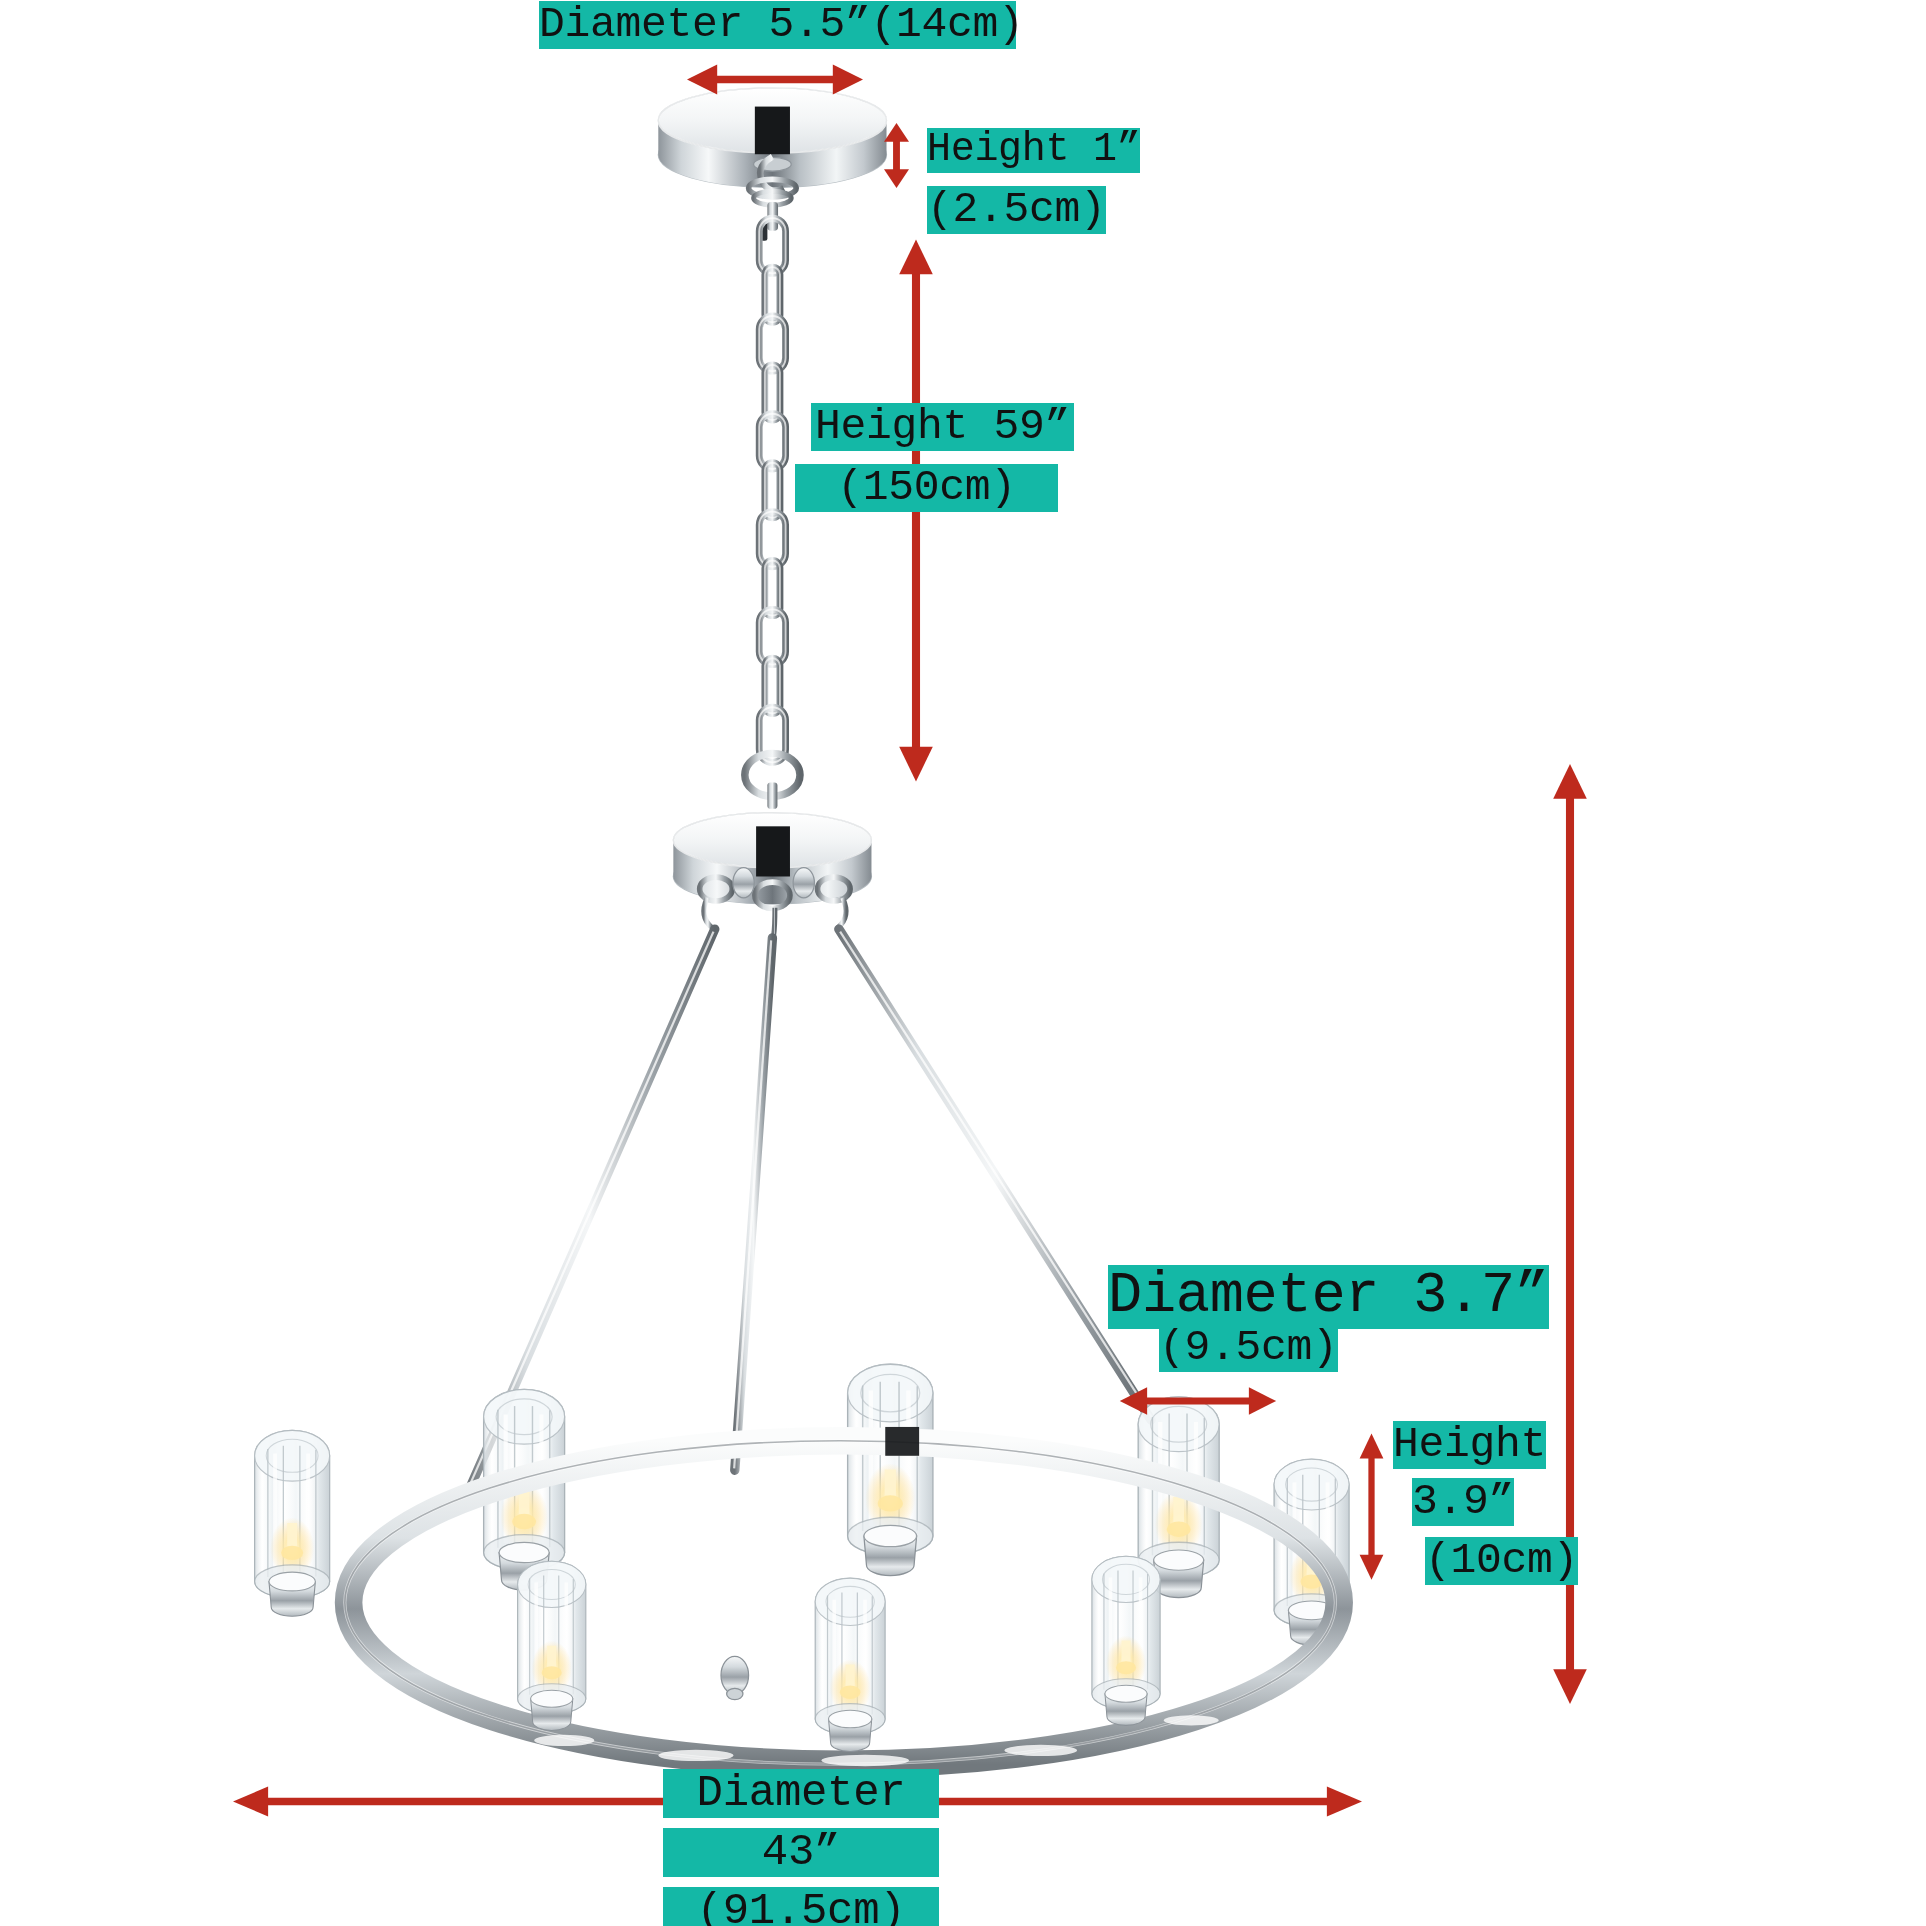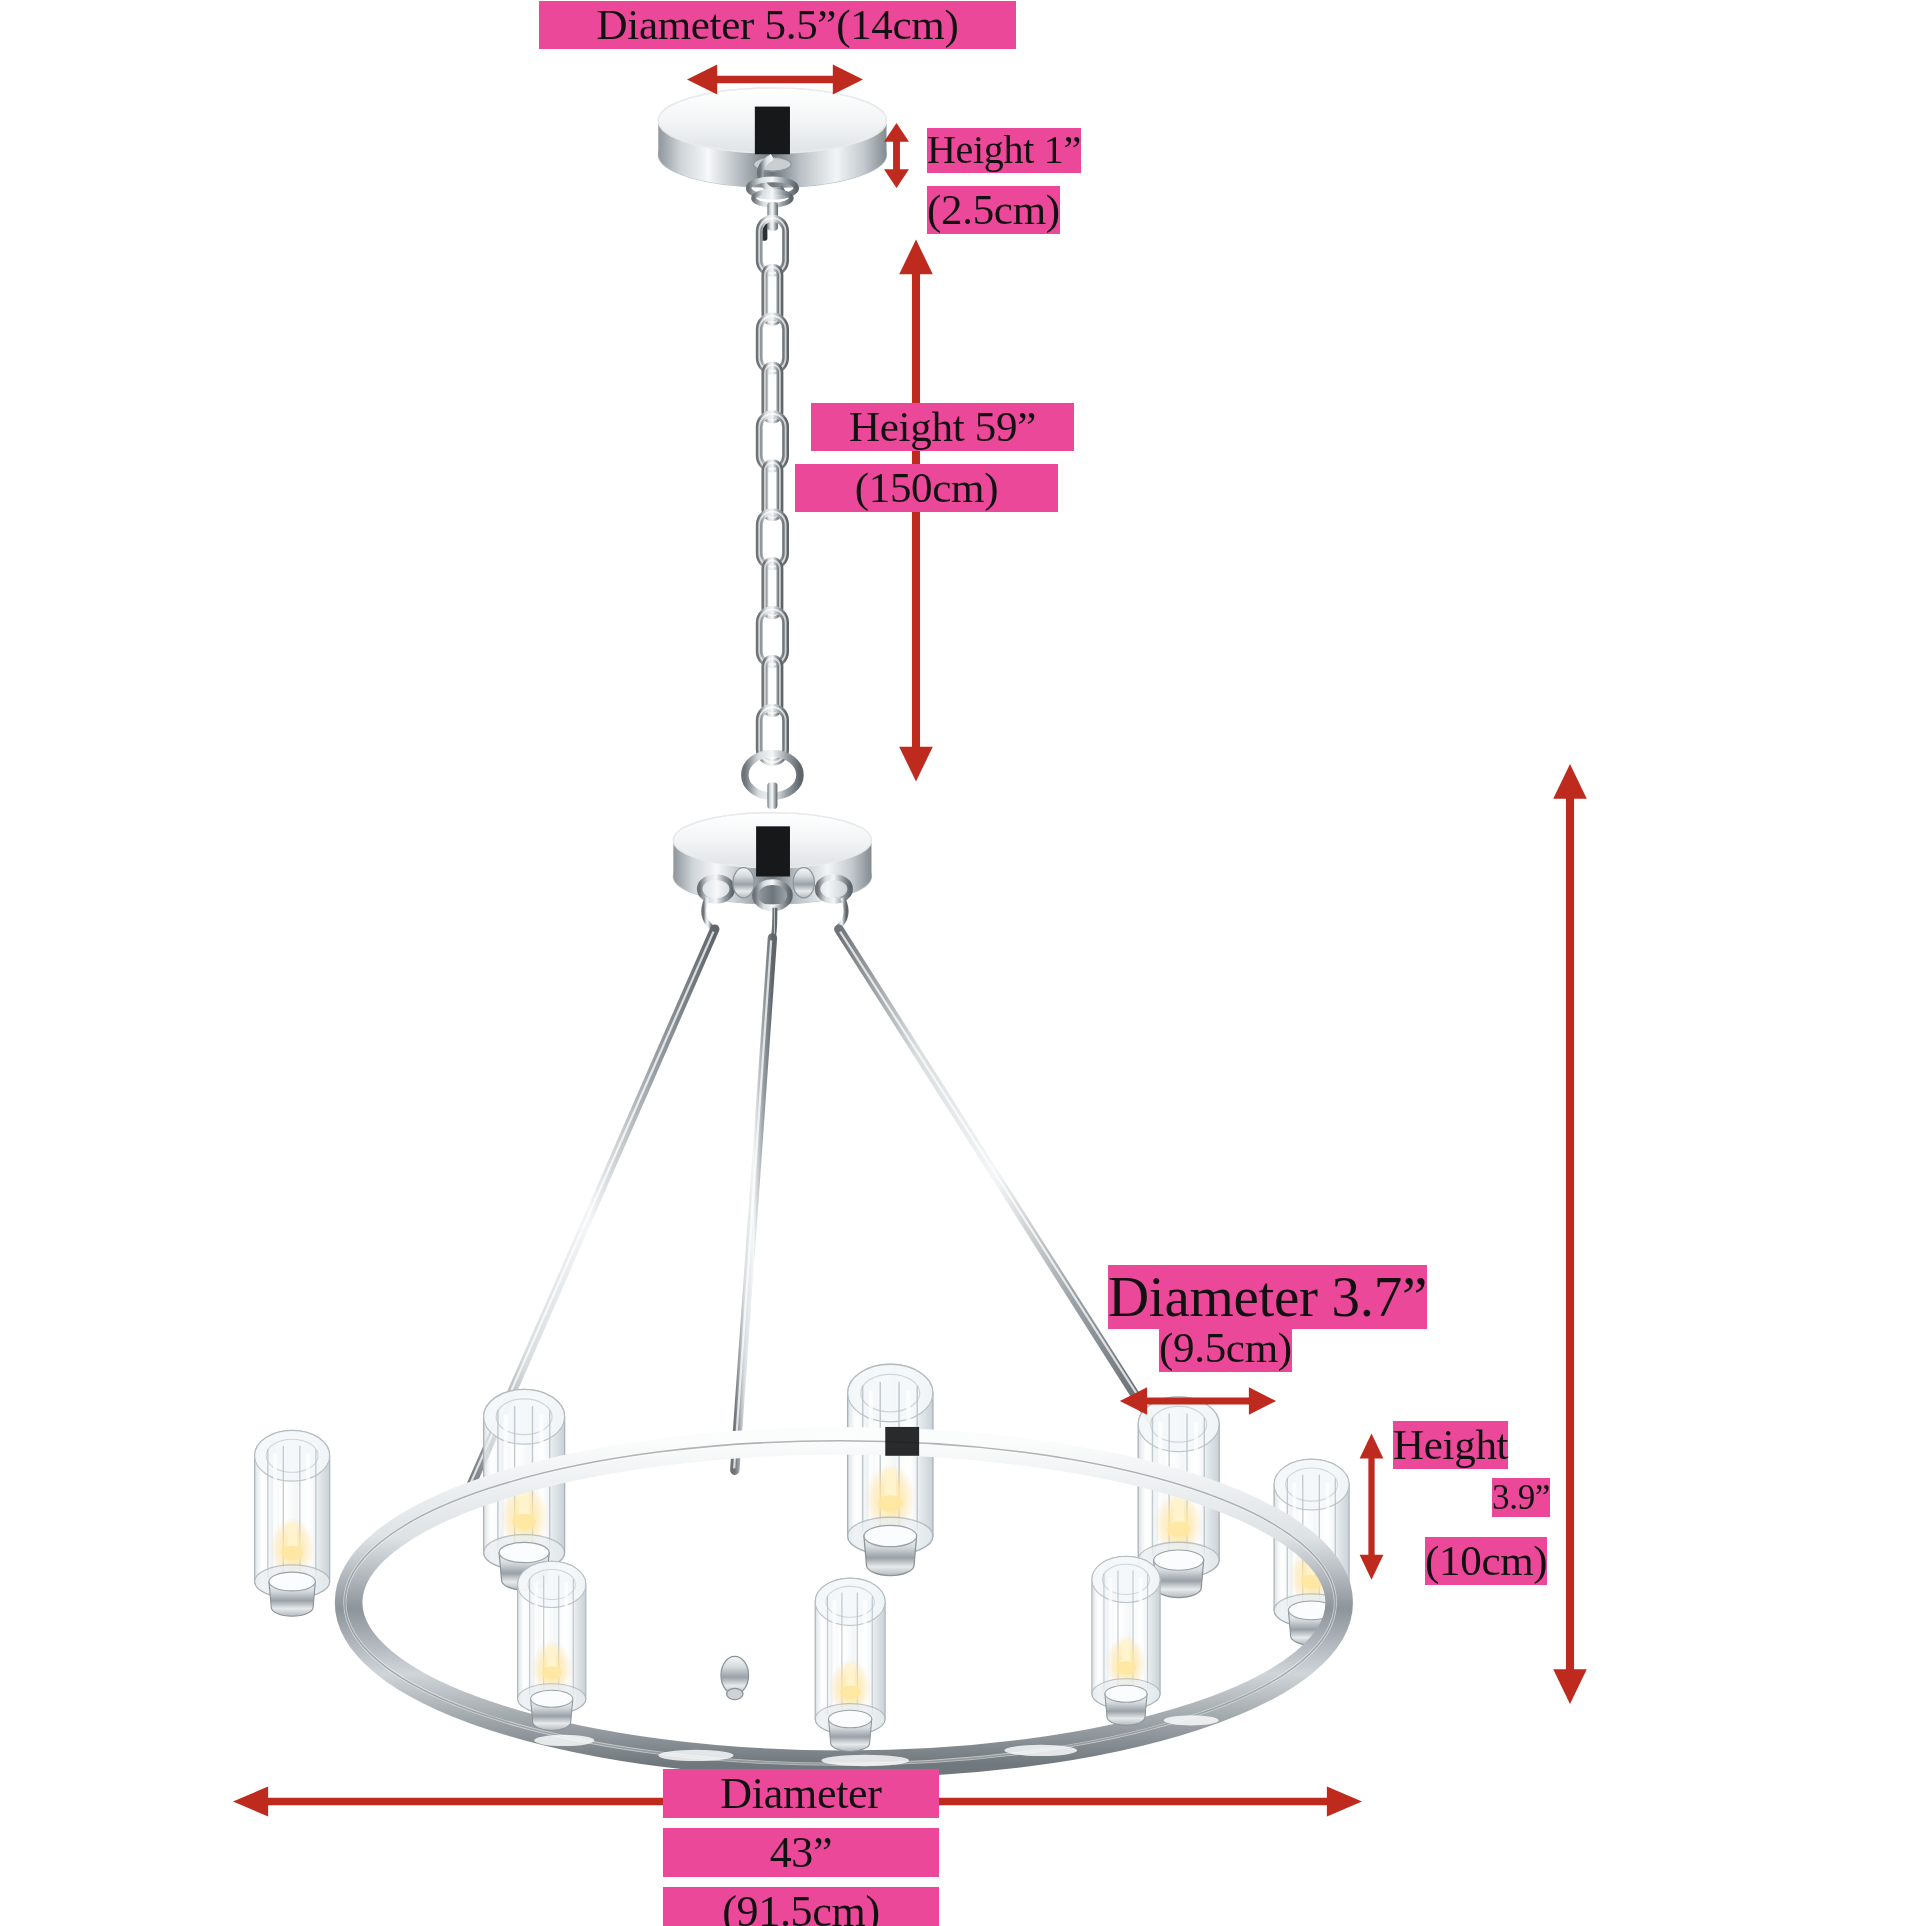--- a/index.html
+++ b/index.html
@@ -1,21 +1,21 @@
 <!DOCTYPE html>
 <html style="font-size:10px"><head>
 <meta charset="utf-8">
 <style>
   html,body{margin:0;padding:0;background:#ffffff;}
   body{width:1926px;height:1926px;overflow:hidden;font-family:"Liberation Sans",sans-serif;}
   #stage{position:relative;width:1926px;height:1926px;background:#fff;}
 
-  .lbl{position:absolute;color:#111;font-family:Liberation Serif, serif;
+  .lbl{position:absolute;color:#111;font-family:Liberation Mono, monospace;
        font-weight:400;letter-spacing:-0.3px;line-height:1.12;white-space:pre;z-index:40;
-       background:#ec4899;}
+       background:#14b8a6;}
   .lbl.c{text-align:center;}
   .lbl.l{text-align:left;}
 
   
   .dim{position:absolute;z-index:30;}
   .dim svg{display:block;overflow:visible;}
 
   
   #fixture{position:absolute;left:0;top:0;width:1926px;height:1926px;z-index:10;}
   #fixture svg{display:block;}
@@ -301,21 +301,21 @@
   <div class="lbl l" style="left:927px;top:186px;font-size:43px;">(2.5cm)</div>
 
   <div class="lbl c" style="left:811px;top:403px;width:263px;font-size:43px;">Height 59”</div>
   <div class="lbl c" style="left:795px;top:464px;width:263px;font-size:43px;">(150cm)</div>
 
 
   <div class="lbl l" style="left:1108px;top:1265px;font-size:57px;">Diameter 3.7”</div>
   <div class="lbl l" style="left:1159px;top:1324px;font-size:43px;text-align:center;">(9.5cm)</div>
 
   <div class="lbl l" style="left:1393px;top:1421px;font-size:43px;">Height</div>
-  <div class="lbl l" style="left:1492px;top:1478px;font-size:35px;">3.9”</div>
+  <div class="lbl l" style="left:1412px;top:1478px;font-size:43px;">3.9”</div>
   <div class="lbl l" style="left:1393px;top:1537px;font-size:43px;margin-left:32px;">(10cm)</div>
 
   <div class="lbl c" style="left:663px;top:1769px;width:276px;font-size:44px;">Diameter</div>
   <div class="lbl c" style="left:663px;top:1828px;width:276px;font-size:44px;">43”</div>
   <div class="lbl c" style="left:663px;top:1887px;width:276px;font-size:44px;">(91.5cm)</div>
 
 </div>
 
 
 </body></html>

